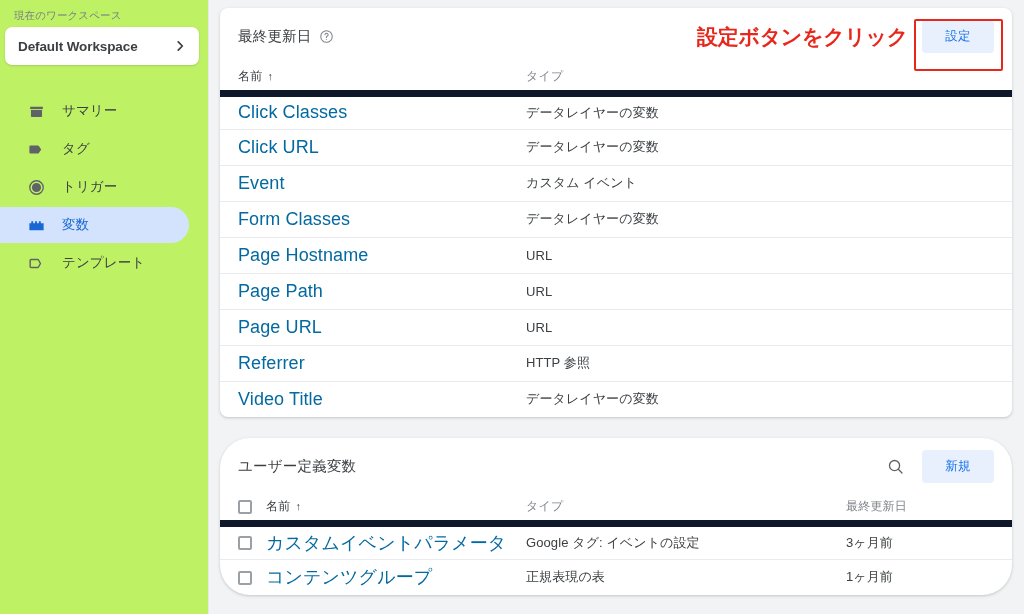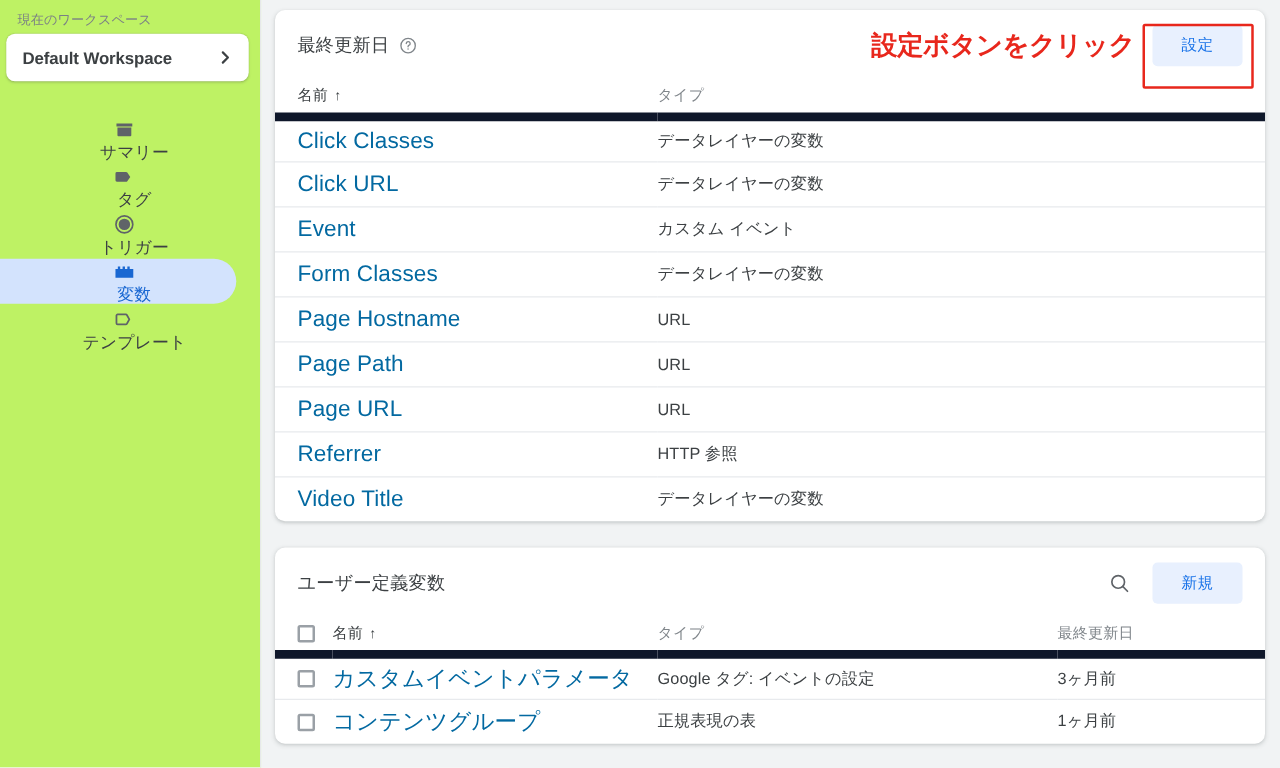--- a/index.html
+++ b/index.html
@@ -76,21 +76,20 @@
     position: relative;
     display: flex;
     align-items: center;
     height: 36px;
     margin-bottom: 2px;
     padding-left: 26px;
     border-top-right-radius: 18px;
     border-bottom-right-radius: 18px;
     width: 189px;
     cursor: pointer;
-    flex-direction: column;
   }
   .nav-item.active { background: #d3e3fd; }
   .nav-ico {
     width: 20px; height: 20px;
     margin-right: 16px;
     display: flex; align-items: center; justify-content: center;
     color: #5f6368;
     flex: none;
   }
   .nav-item.active .nav-ico { color: #1967d2; }
@@ -113,21 +112,21 @@
   }
 
   .card {
     background: #ffffff;
     border-radius: 8px;
     box-shadow: 0 1px 2px rgba(60,64,67,.14), 0 1px 3px 1px rgba(60,64,67,.07);
     width: 792px;
     overflow: hidden;
     position: relative;
   }
-  .card + .card { margin-top: 21px; }
+  .card + .card { margin-top: 21px; border-radius: 30px; }
 
   .card-head {
     height: 56px;
     display: flex;
     align-items: center;
     padding: 0 18px 0 18px;
     position: relative;
   }
   .card-title {
     font-size: 14.5px;

